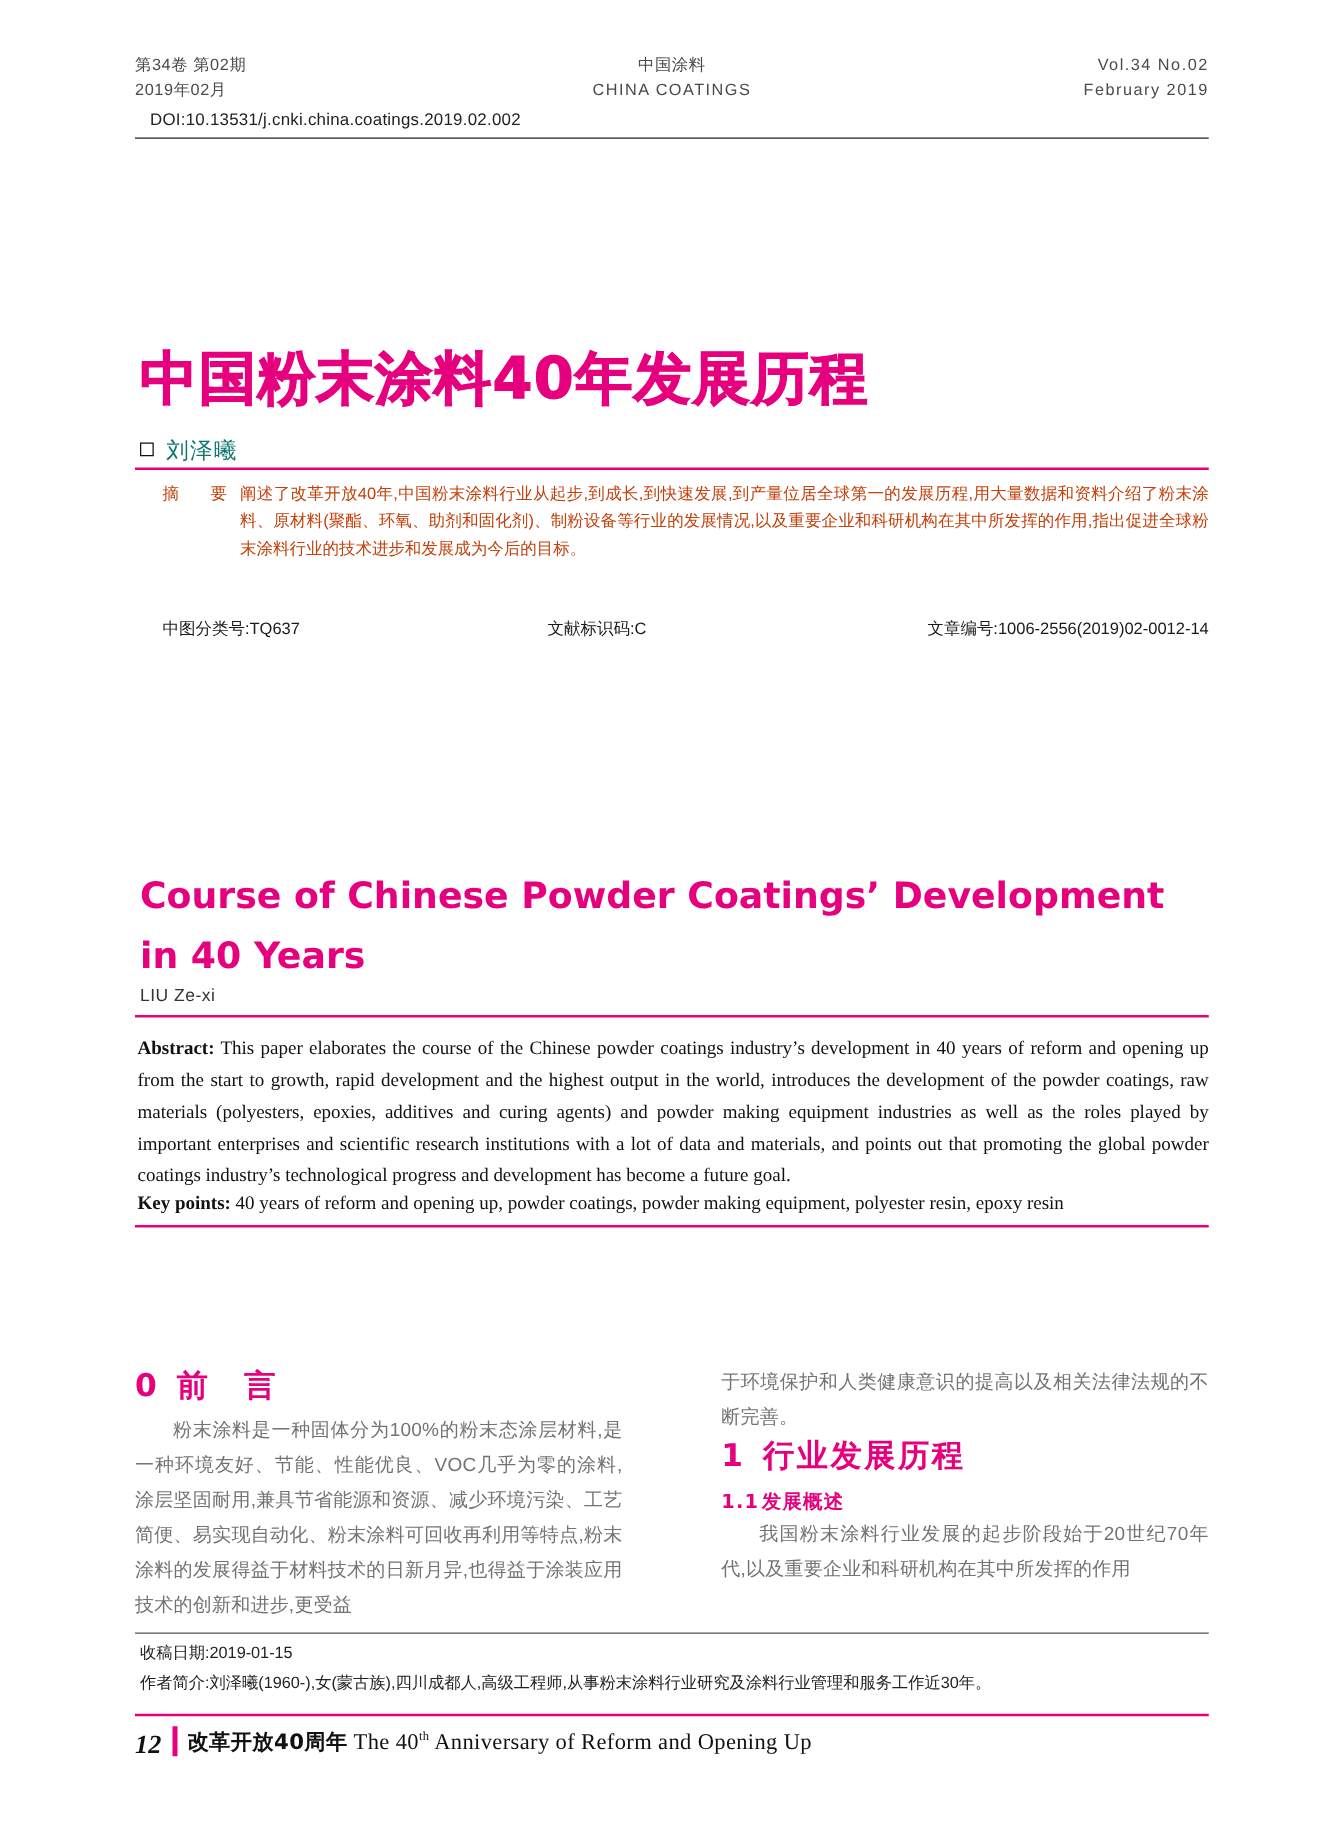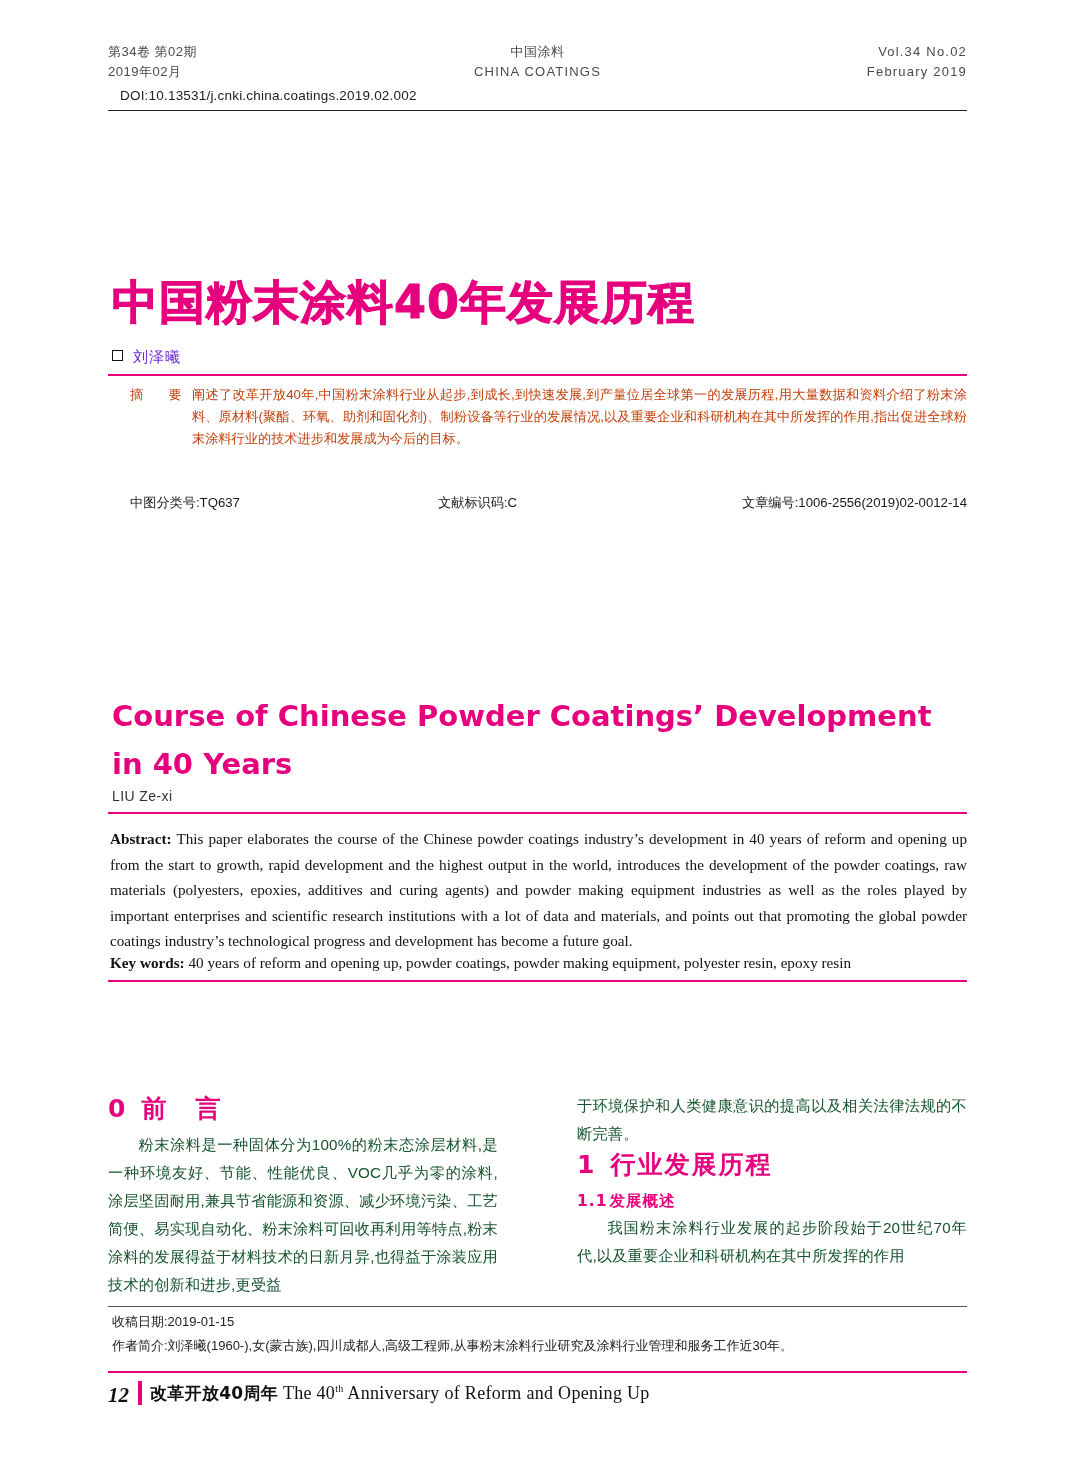--- a/index.html
+++ b/index.html
@@ -73,22 +73,22 @@
     font-size: 46px;
     letter-spacing: 1px;
     color: #e6007e;
     white-space: nowrap;
     -webkit-text-stroke: 1px #e6007e;
   }
   .author-zh {
     position: absolute;
     top: 348px;
     left: 112px;
-    font-size: 15px;
-    color: #6d28d9;
+    font-size: 18px;
+    color: #0f766e;
     letter-spacing: 1px;
   }
   .author-zh .sq {
     display: inline-block;
     width: 9px; height: 9px;
     border: 1.4px solid #111;
     margin-right: 10px;
     vertical-align: 1px;
   }
   .rule-pink-1 {
@@ -234,21 +234,21 @@
     letter-spacing: 1px;
     margin: 10px 0 2px 0;
     font-family: "DejaVu Sans", sans-serif;
   }
   .h2-pink .num { margin-right: 2px; }
   .ptext {
     font-size: 15.2px;
     line-height: 28px;
     text-align: justify;
     margin: 0;
-    color: #14532d;
+    color: #737373;
     letter-spacing: 0.2px;
   }
   .indent { text-indent: 2em; }
 
   
   .rule-foot {
     position: absolute;
     top: 1306px;
     left: 108px;
     right: 108px;
@@ -358,21 +358,21 @@
   <div class="title-en">Course of Chinese Powder Coatings’ Development in 40 Years</div>
   <div class="author-en">LIU Ze-xi</div>
   <div class="rule-pink-2"></div>
 
   <div class="abs-en">
     <b>Abstract:</b>
     <span>This paper elaborates the course of the Chinese powder coatings industry’s development in 40 years of reform and opening up from the start to growth, rapid development and the highest output in the world, introduces the development of the powder coatings, raw materials (polyesters, epoxies, additives and curing agents) and powder making equipment industries as well as the roles played by important enterprises and scientific research institutions with a lot of data and materials, and points out that promoting the global powder coatings industry’s technological progress and development has become a future goal.</span>
   </div>
 
   <div class="kw-en">
-    <b>Key words:</b>
+    <b>Key points:</b>
     <span>40 years of reform and opening up, powder coatings, powder making equipment, polyester resin, epoxy resin</span>
   </div>
   <div class="rule-pink-3"></div>
 
   <div class="cols">
     <div class="col-l">
       <div class="h1-pink">
         <span class="num">0</span><span>前　言</span>
       </div>
       <p class="ptext indent">粉末涂料是一种固体分为100%的粉末态涂层材料,是一种环境友好、节能、性能优良、VOC几乎为零的涂料,涂层坚固耐用,兼具节省能源和资源、减少环境污染、工艺简便、易实现自动化、粉末涂料可回收再利用等特点,粉末涂料的发展得益于材料技术的日新月异,也得益于涂装应用技术的创新和进步,更受益</p>

